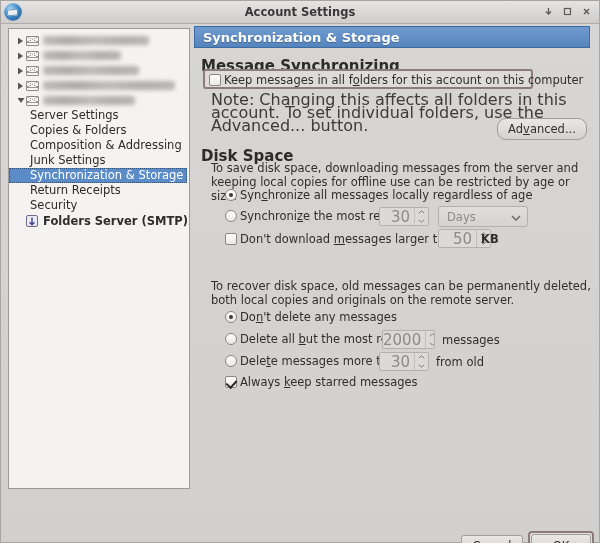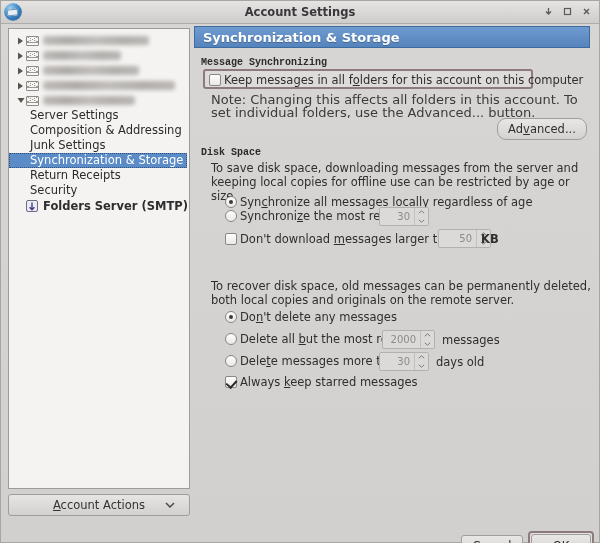--- a/index.html
+++ b/index.html
@@ -259,27 +259,26 @@
     font-weight: bold;
     font-size: 13px;
     display: flex;
     align-items: center;
     padding-left: 8px;
     text-shadow: 0 1px 0 rgba(0,0,0,.25);
   }
   .group-title {
     position: absolute;
     font-weight: bold;
-    font-size: 10px;
+    font-size: 15px;
     color: #2b2b2b;
-    font-family: Liberation Mono, monospace;
   }
   .note {
     position: absolute;
-    font-size: 13px;
+    font-size: 16px;
     color: #3b3b3b;
     line-height: 13px;
   }
   .desc {
     position: absolute;
     font-size: 11.5px;
     color: #2f2f2f;
     line-height: 14px;
   }
 
@@ -346,21 +345,21 @@
     display: inline-flex;
     align-items: stretch;
     overflow: hidden;
   }
   .spin-val {
     flex: 1 1 auto;
     display: flex;
     align-items: center;
     justify-content: flex-end;
     padding-right: 4px;
-    font-size: 10px;
+    font-size: 15px;
     color: #8d8a87;
   }
   .spin-arrows {
     width: 13px;
     flex: 0 0 13px;
     border-left: 1px solid #c3bfbc;
     display: flex;
     flex-direction: column;
     background: #dcdad8;
   }
@@ -485,20 +484,23 @@
               </svg>
           </div>
           <div class="mail-icon"></div>
           <div class="blurred-label" style="width:92px"></div>
         </div>
 
         <div class="child-row">
           <span>Server Settings</span>
         </div>
         <div class="child-row">
+          <span>Copies &amp; Folders</span>
+        </div>
+        <div class="child-row">
           <span>Composition &amp; Addressing</span>
         </div>
         <div class="child-row">
           <span>Junk Settings</span>
         </div>
         <div class="child-row selected">
           <span>Synchronization &amp; Storage</span>
         </div>
         <div class="child-row">
           <span>Return Receipts</span>
@@ -514,28 +516,20 @@
             <svg width="8" height="9" viewBox="0 0 8 9">
                 <path d="M4 0.5 L4 7.5 M1.6 5.2 L4 7.8 L6.4 5.2" stroke="#3b3f8f" stroke-width="1.4" fill="none"></path>
               </svg>
           </div>
           <span>Folders Server (SMTP)</span>
         </div>
 
       </div>
     </div>
 
-    <div class="account-actions">
-      <span><u>A</u>ccount Actions</span>
-      <span class="chev">
-        <svg width="10" height="6" viewBox="0 0 10 6">
-            <path d="M1 1 L5 5 L9 1" stroke="#4d4b49" stroke-width="1.5" fill="none"></path>
-          </svg>
-      </span>
-    </div>
 
     <div class="pane">
 
       <div class="pane-header">Synchronization &amp; Storage</div>
 
       <div class="group-title" style="left:8px; top:34px;">Message Synchronizing</div>
 
       <div class="focus-frame" style="left:10px; top:46px; width:330px; height:20px;"></div>
       <div class="ctl-row" style="left:16px; top:50px;">
         <div class="checkbox"></div>
@@ -544,21 +538,21 @@
 
       <div class="note" style="left:18px; top:70px; width:380px;">Note: Changing this affects all folders in this account. To set individual folders, use the Advanced... button.</div>
 
       <div class="btn" style="position:absolute; left:304px; top:95px; width:90px; height:22px;border-radius:9px;">
         <span>Ad<u>v</u>anced...</span>
       </div>
 
       <div class="group-title" style="left:8px; top:124px;">Disk Space</div>
       <div class="desc" style="left:18px; top:138px; width:385px;">To save disk space, downloading messages from the server and keeping local copies for offline use can be restricted by age or size.</div>
 
-      <div class="ctl-row" style="left:32px; top:165px;margin-top:7px;">
+      <div class="ctl-row" style="left:32px; top:165px;">
         <div class="radio selected"></div>
         <span>Syn<u>c</u>hronize all messages locally regardless of age</span>
       </div>
 
       <div class="ctl-row" style="left:32px; top:186px;">
         <div class="radio"></div>
         <span>Synchroni<u>z</u>e the most recent</span>
       </div>
       <div class="spinner" style="position:absolute; left:186px; top:184px; width:50px;">
         <div class="spin-val">30</div>
@@ -568,20 +562,28 @@
                 <path d="M0.8 3.2 L3.5 0.8 L6.2 3.2" stroke="#7d7a77" stroke-width="1" fill="none"></path>
               </svg>
           </div>
           <div>
             <svg width="7" height="4" viewBox="0 0 7 4">
                 <path d="M0.8 0.8 L3.5 3.2 L6.2 0.8" stroke="#7d7a77" stroke-width="1" fill="none"></path>
               </svg>
           </div>
         </div>
       </div>
+      <div class="dropdown" style="position:absolute; left:245px; top:183px; width:90px;">
+        <span>Days</span>
+        <span>
+          <svg width="10" height="6" viewBox="0 0 10 6">
+              <path d="M1 1 L5 5 L9 1" stroke="#6f6c69" stroke-width="1.5" fill="none"></path>
+            </svg>
+        </span>
+      </div>
 
       <div class="ctl-row" style="left:32px; top:209px;">
         <div class="checkbox"></div>
         <span>Don't download <u>m</u>essages larger than</span>
       </div>
       <div class="spinner" style="position:absolute; left:245px; top:206px; width:53px;">
         <div class="spin-val">50</div>
         <div class="spin-arrows">
           <div>
             <svg width="7" height="4" viewBox="0 0 7 4">
@@ -637,21 +639,21 @@
                 <path d="M0.8 3.2 L3.5 0.8 L6.2 3.2" stroke="#7d7a77" stroke-width="1" fill="none"></path>
               </svg>
           </div>
           <div>
             <svg width="7" height="4" viewBox="0 0 7 4">
                 <path d="M0.8 0.8 L3.5 3.2 L6.2 0.8" stroke="#7d7a77" stroke-width="1" fill="none"></path>
               </svg>
           </div>
         </div>
       </div>
-      <div class="ctl-row" style="left:243px; top:332px;">days old</div>
+      <div class="ctl-row" style="left:243px; top:332px;">from old</div>
 
       <div class="ctl-row" style="left:32px; top:352px;">
         <div class="checkbox checked"></div>
         <span>Always <u>k</u>eep starred messages</span>
       </div>
 
     </div>
 
     <div class="btn" style="position:absolute; left:460px; top:512px; width:62px; height:21px;">
       <span>Cancel</span>

